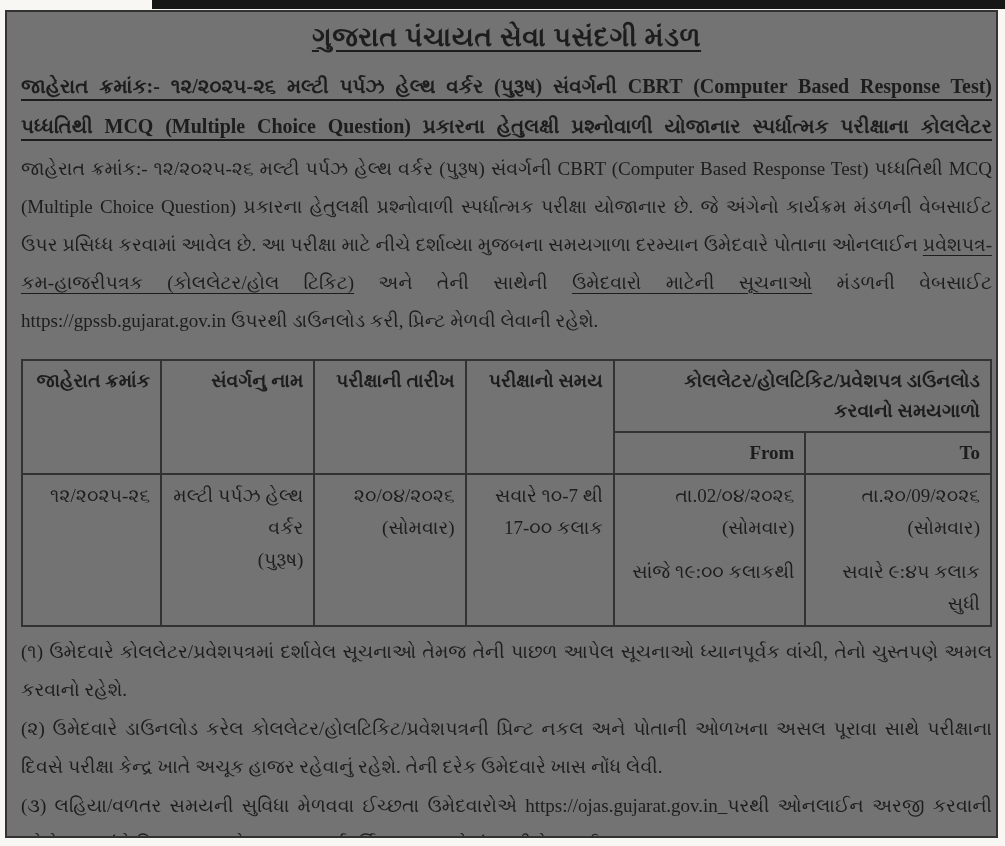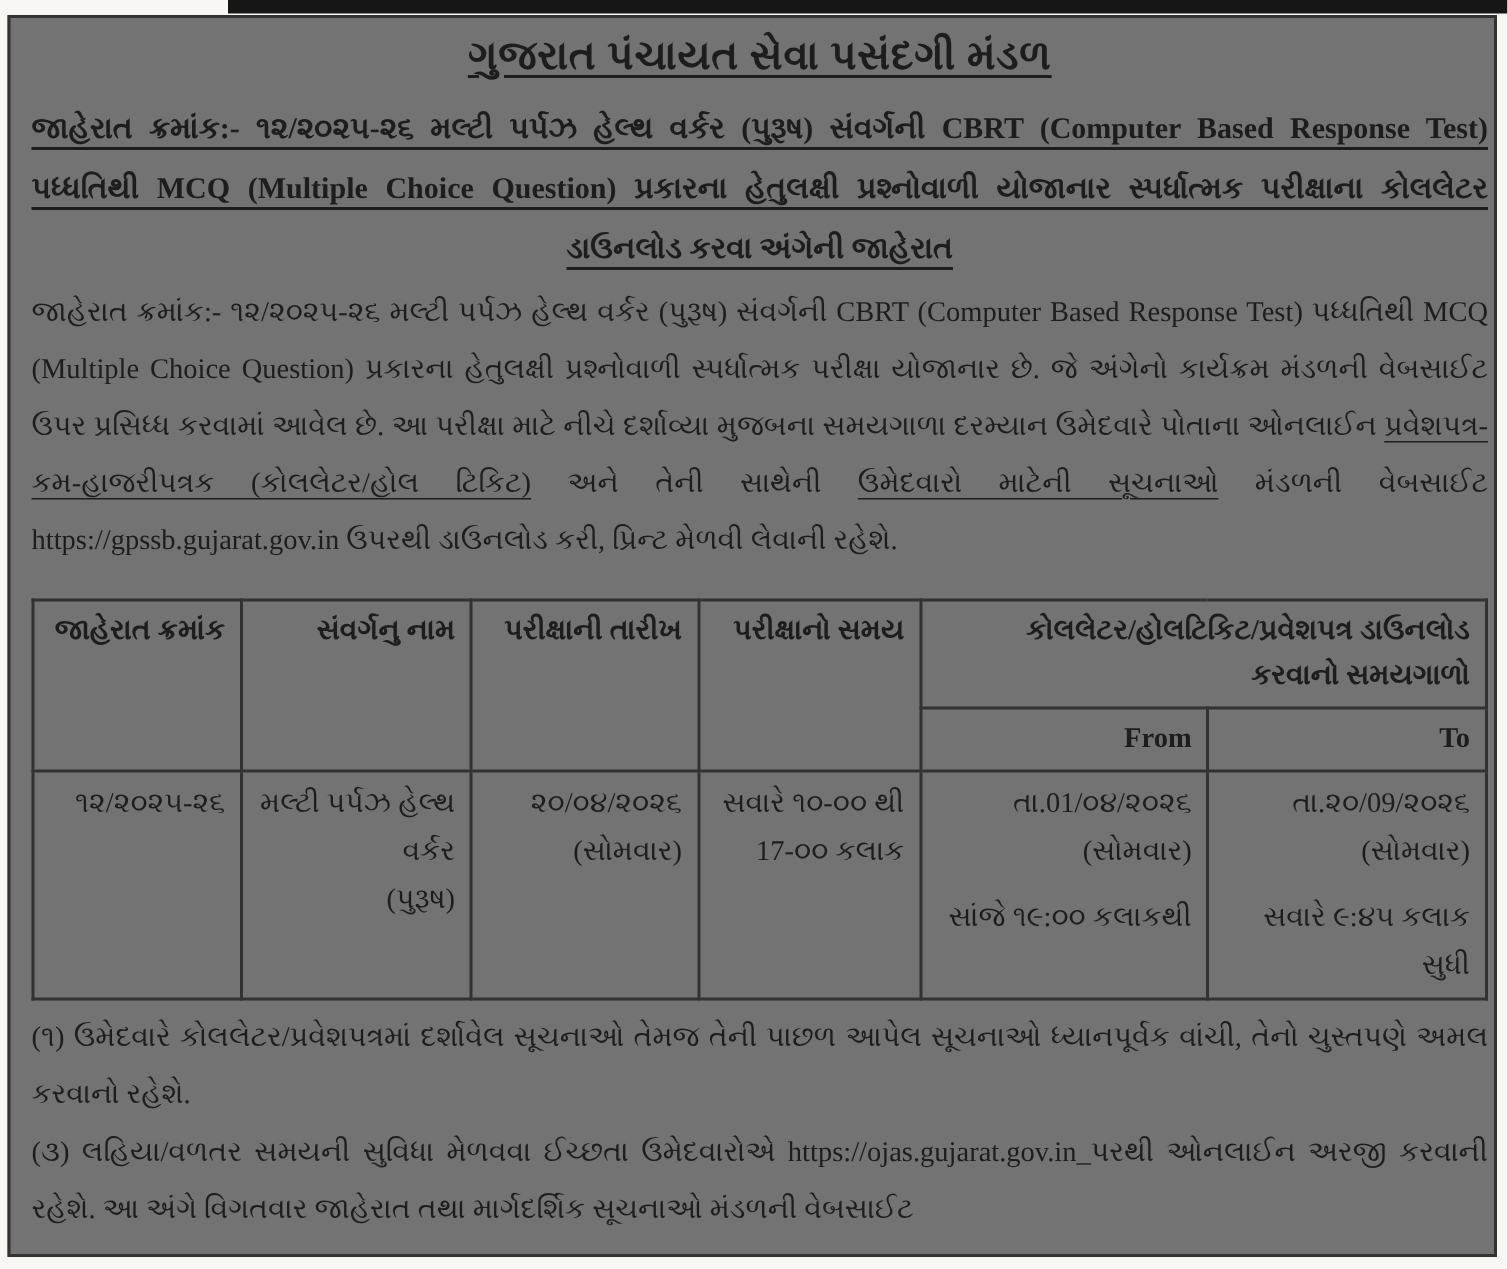--- a/index.html
+++ b/index.html
@@ -62,21 +62,20 @@
 
   <div class="frame">
 
     <div class="doc-title">
       <span>ગુજરાત પંચાયત સેવા પસંદગી મંડળ</span>
     </div>
 
     <div class="heading">
       <div class="jline">જાહેરાત ક્રમાંક:- ૧૨/૨૦૨૫-૨૬ મલ્ટી પર્પઝ હેલ્થ વર્કર (પુરૂષ) સંવર્ગની CBRT (Computer Based Response Test)</div>
       <div class="jline">પધ્ધતિથી MCQ (Multiple Choice Question) પ્રકારના હેતુલક્ષી પ્રશ્નોવાળી યોજાનાર સ્પર્ધાત્મક પરીક્ષાના કોલલેટર</div>
-      <div class="cline">ડાઉનલોડ કરવા અંગેની જાહેરાત</div>
     </div>
 
     <p class="intro"><span>જાહેરાત ક્રમાંક:- ૧૨/૨૦૨૫-૨૬ મલ્ટી પર્પઝ હેલ્થ વર્કર (પુરૂષ) સંવર્ગની CBRT (Computer Based Response Test) પધ્ધતિથી MCQ (Multiple Choice Question) પ્રકારના હેતુલક્ષી પ્રશ્નોવાળી સ્પર્ધાત્મક પરીક્ષા યોજાનાર છે. જે અંગેનો કાર્યક્રમ મંડળની વેબસાઈટ ઉપર પ્રસિધ્ધ કરવામાં આવેલ છે. આ પરીક્ષા માટે નીચે દર્શાવ્યા મુજબના સમયગાળા દરમ્યાન ઉમેદવારે પોતાના ઓનલાઈન </span><span class="u">પ્રવેશપત્ર-કમ-હાજરીપત્રક (કોલલેટર/હોલ ટિકિટ)</span><span> અને તેની સાથેની </span><span class="u">ઉમેદવારો માટેની સૂચનાઓ</span><span> મંડળની વેબસાઈટ </span><span>https://gpssb.gujarat.gov.in</span><span> ઉપરથી ડાઉનલોડ કરી, પ્રિન્ટ મેળવી લેવાની રહેશે.</span></p>
 
     <table class="schedule">
       <colgroup>
         <col class="c1">
           <col class="c2">
           <col class="c3">
           <col class="c4">
@@ -99,36 +98,37 @@
           <td>૧૨/૨૦૨૫-૨૬</td>
           <td>
             <div>મલ્ટી પર્પઝ હેલ્થ વર્કર</div>
             <div>(પુરૂષ)</div>
           </td>
           <td>
             <div>૨૦/૦૪/૨૦૨૬</div>
             <div>(સોમવાર)</div>
           </td>
           <td>
-            <div>સવારે ૧૦-૦૦ થી</div>
+            <div>સવારે ૧૦-7 થી</div>
             <div>17-૦૦ કલાક</div>
           </td>
           <td>
-            <div>તા.01/૦૪/૨૦૨૬</div>
+            <div>તા.02/૦૪/૨૦૨૬</div>
             <div>(સોમવાર)</div>
             <div class="gapline">સાંજે ૧૯:૦૦ કલાકથી</div>
           </td>
           <td>
             <div>તા.૨૦/09/૨૦૨૬</div>
             <div>(સોમવાર)</div>
             <div class="gapline">સવારે ૯:૪૫ કલાક સુધી</div>
           </td>
         </tr>
       </tbody>
     </table>
 
     <div class="notes">
       <p>(૧) ઉમેદવારે કોલલેટર/પ્રવેશપત્રમાં દર્શાવેલ સૂચનાઓ તેમજ તેની પાછળ આપેલ સૂચનાઓ ધ્યાનપૂર્વક વાંચી, તેનો ચુસ્તપણે અમલ કરવાનો રહેશે.</p>
+      <p>(૨) ઉમેદવારે ડાઉનલોડ કરેલ કોલલેટર/હોલટિકિટ/પ્રવેશપત્રની પ્રિન્ટ નકલ અને પોતાની ઓળખના અસલ પૂરાવા સાથે પરીક્ષાના દિવસે પરીક્ષા કેન્દ્ર ખાતે અચૂક હાજર રહેવાનું રહેશે. તેની દરેક ઉમેદવારે ખાસ નોંધ લેવી.</p>
       <p><span>(૩) લહિયા/વળતર સમયની સુવિધા મેળવવા ઈચ્છતા ઉમેદવારોએ </span><span>https://ojas.gujarat.gov.in</span><span>_પરથી ઓનલાઈન અરજી કરવાની રહેશે. આ અંગે વિગતવાર જાહેરાત તથા માર્ગદર્શિક સૂચનાઓ મંડળની વેબસાઈટ </span></p>
     </div>
 
   </div>
 </div>
 
 </body></html>

